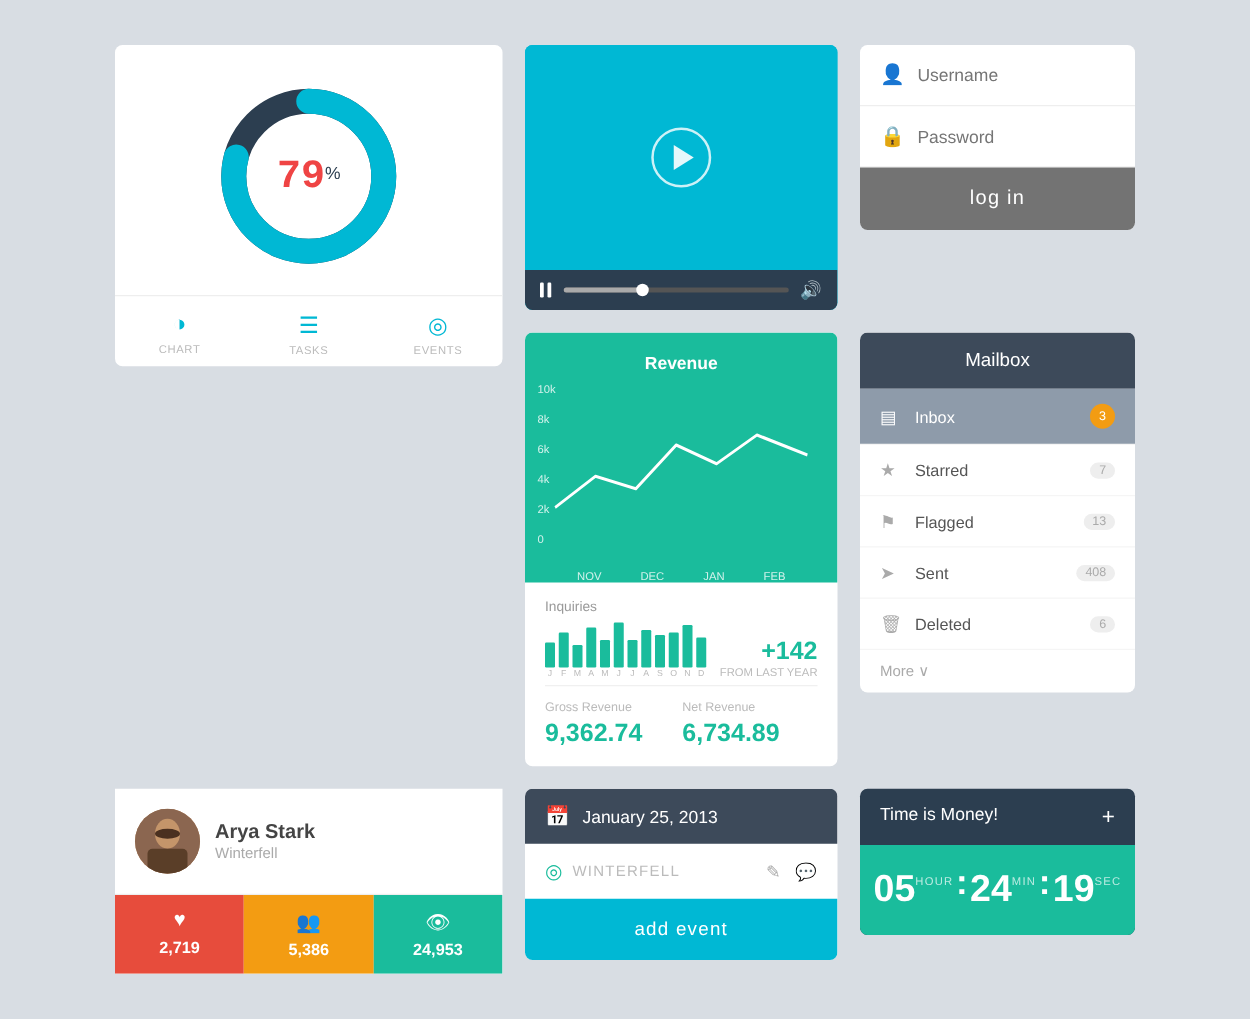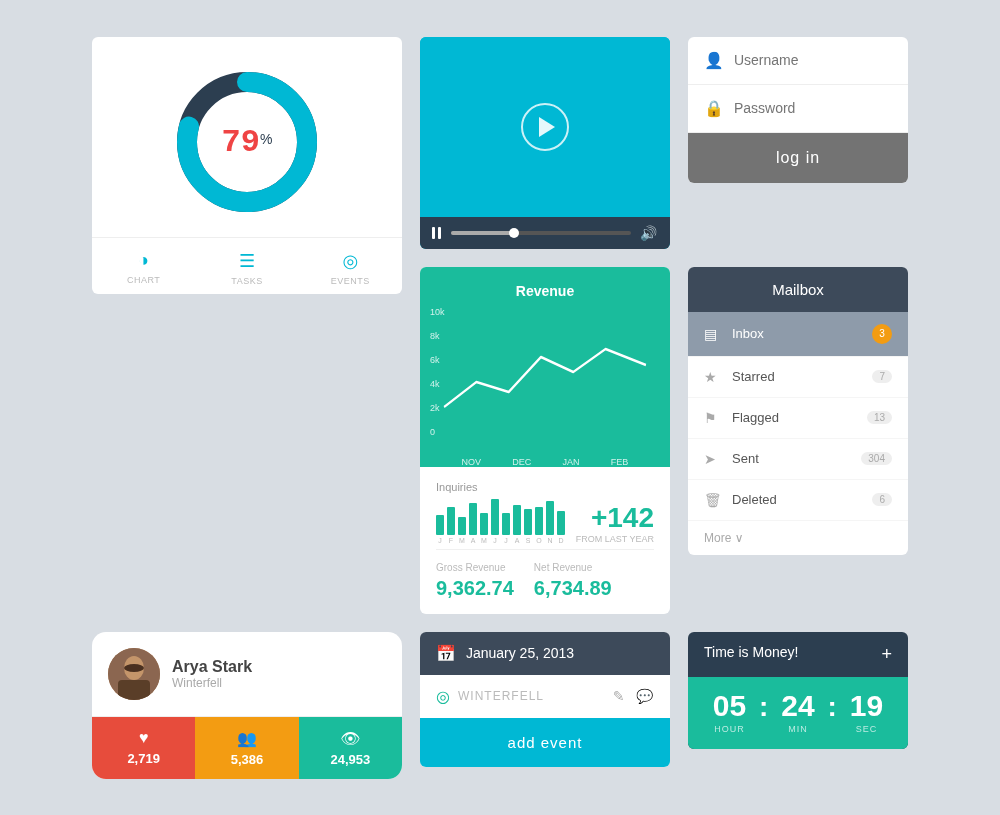--- a/index.html
+++ b/index.html
@@ -161,41 +161,41 @@
     .bar {
       width: 8px;
       background: #1abc9c;
       border-radius: 1px;
     }
     .inquiries-change {
       text-align: right;
     }
     .change-value {
       color: #1abc9c;
-      font-size: 28px;
+      font-size: 20px;
       font-weight: 700;
     }
     .change-label {
       color: #bbb;
       font-size: 9px;
     }
     .bar-x-labels {
       display: flex;
       gap: 3px;
       margin-top: 2px;
     }
     .bar-x-label {
       width: 8px;
       font-size: 7px;
       color: #bbb;
       text-align: center;
     }
     .revenue-bottom {
       display: flex;
-      gap: 20px;
+      gap: 32px;
       border-top: 1px solid #f0f0f0;
       padding-top: 12px;
     }
     .rev-item-label {
       color: #bbb;
       font-size: 10px;
       margin-bottom: 4px;
     }
     .rev-item-value {
       color: #1abc9c;
@@ -373,21 +373,21 @@
       padding: 16px;
       font-size: 16px;
       font-weight: 500;
       cursor: pointer;
       letter-spacing: 1px;
     }
 
     
     .profile-card {
       background: white;
-      border-radius: 14px;
+      border-radius: 0;
       overflow: hidden;
     }
     .profile-header {
       display: flex;
       align-items: center;
       padding: 16px;
       gap: 12px;
       border-bottom: 1px solid #eee;
     }
     .profile-avatar {
@@ -497,22 +497,21 @@
     .timer-display {
       background: #1abc9c;
       display: flex;
       align-items: center;
       justify-content: center;
       padding: 14px;
       gap: 0;
     }
     .timer-unit {
       display: flex;
-      flex-direction: column;
-      align-items: center;
+      align-items: flex-start;
       flex: 1;
     }
     .timer-value {
       font-size: 30px;
       font-weight: 700;
       color: white;
       line-height: 1;
     }
     .timer-label {
       font-size: 9px;
@@ -686,21 +685,21 @@
       <span class="mailbox-count">7</span>
     </div>
     <div class="mailbox-item">
       <span class="mailbox-icon">⚑</span>
       <span class="mailbox-item-label">Flagged</span>
       <span class="mailbox-count">13</span>
     </div>
     <div class="mailbox-item">
       <span class="mailbox-icon">➤</span>
       <span class="mailbox-item-label">Sent</span>
-      <span class="mailbox-count">304</span>
+      <span class="mailbox-count">408</span>
     </div>
     <div class="mailbox-item">
       <span class="mailbox-icon">🗑</span>
       <span class="mailbox-item-label">Deleted</span>
       <span class="mailbox-count">6</span>
     </div>
     <div class="mailbox-more">More ∨</div>
   </div>
 
   <div class="profile-card">

